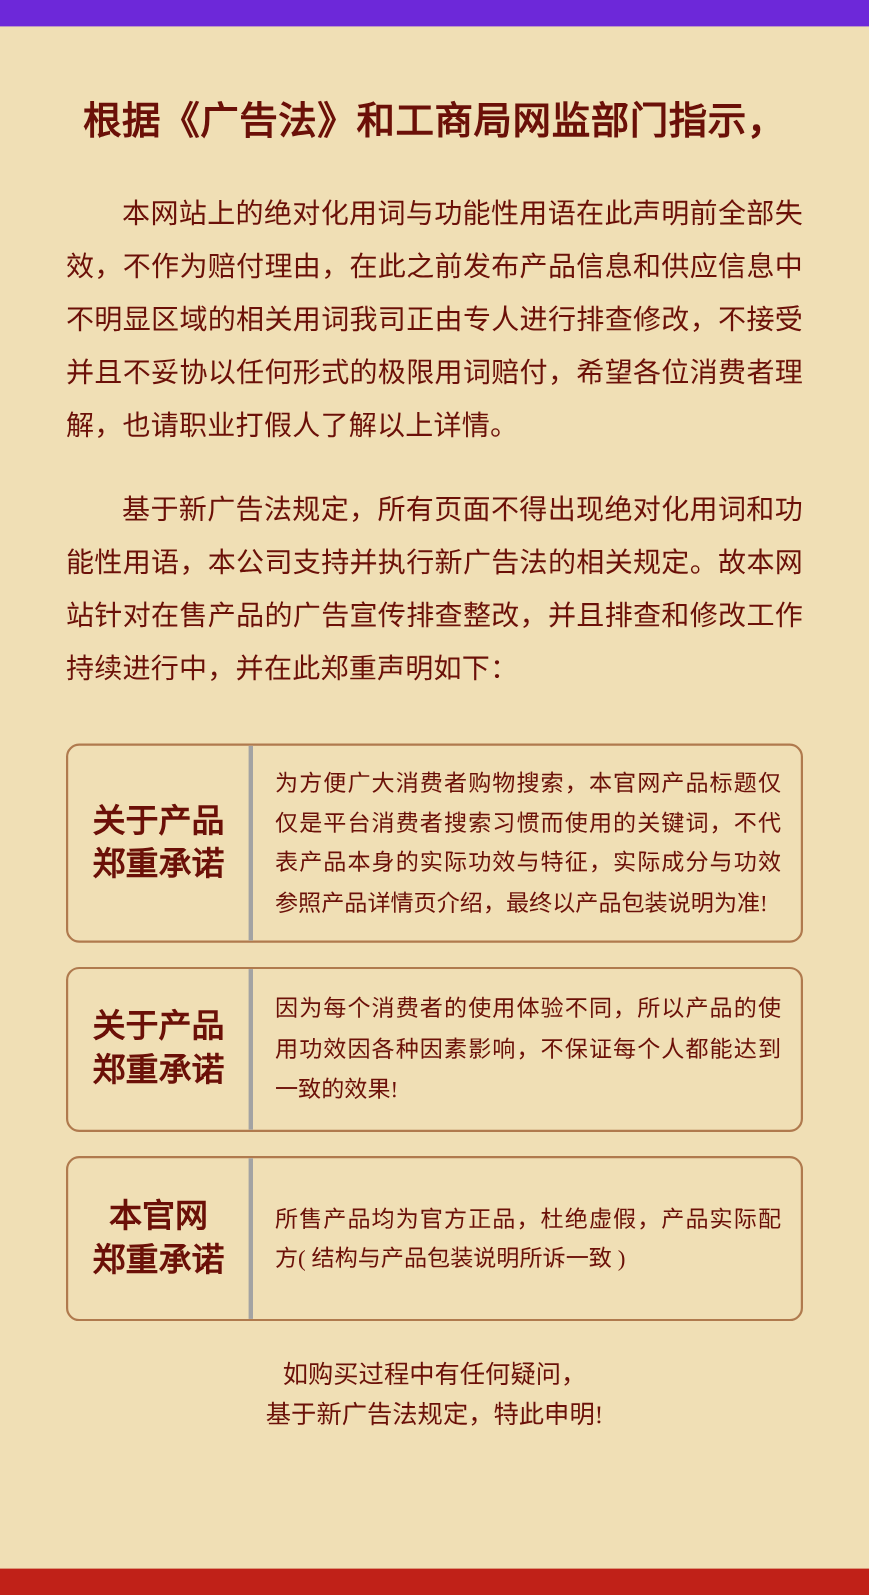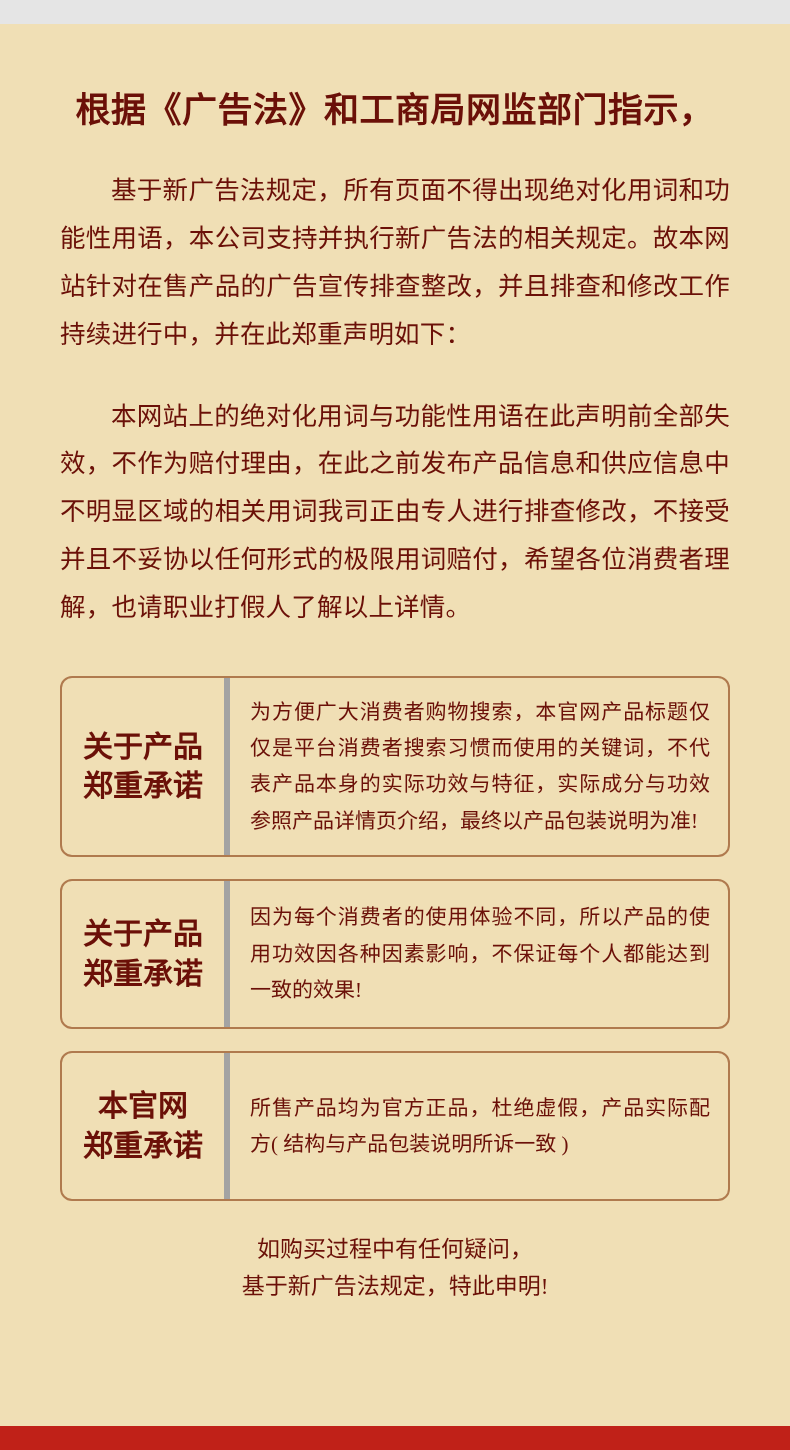--- a/index.html
+++ b/index.html
@@ -13,21 +13,21 @@
     background: #c02118;
     font-family: "Liberation Serif", "DejaVu Serif", serif;
     overflow: hidden;
   }
   .page {
     position: relative;
     width: 790px;
     height: 1307px;
     box-sizing: border-box;
     padding: 24px 0 24px 0;
-    background: #e5e5e5;
+    background: #6d28d9;
   }
   .paper {
     position: relative;
     width: 790px;
     height: 1402px;
     background: #f0dfb5;
     box-sizing: border-box;
     padding: 40px 60px 20px 60px;
   }
   .headline {
@@ -72,21 +72,21 @@
   .card-title {
     flex: 0 0 168px;
     display: flex;
     flex-direction: column;
     align-items: center;
     justify-content: center;
     color: #6b1008;
     font-weight: bold;
     font-size: 30px;
     line-height: 1.32;
-    border-right: 6px solid #a3a3a3;
+    border-right: 4px solid #a3a3a3;
     padding: 14px 6px;
     box-sizing: border-box;
     text-align: center;
   }
   .card-title span {
     display: block;
     white-space: nowrap;
   }
   .card-body {
     flex: 1 1 auto;
@@ -114,22 +114,22 @@
 </head>
 <body>
 
 <div class="page">
   <div class="paper">
 
     <div class="headline">
       <span class="l1">根据《广告法》和工商局网监部门指示，</span>
     </div>
 
+    <p class="body-text second">本网站上的绝对化用词与功能性用语在此声明前全部失效，不作为赔付理由，在此之前发布产品信息和供应信息中不明显区域的相关用词我司正由专人进行排查修改，不接受并且不妥协以任何形式的极限用词赔付，希望各位消费者理解，也请职业打假人了解以上详情。</p>
     <p class="body-text first">基于新广告法规定，所有页面不得出现绝对化用词和功能性用语，本公司支持并执行新广告法的相关规定。故本网站针对在售产品的广告宣传排查整改，并且排查和修改工作持续进行中，并在此郑重声明如下：</p>
-    <p class="body-text second">本网站上的绝对化用词与功能性用语在此声明前全部失效，不作为赔付理由，在此之前发布产品信息和供应信息中不明显区域的相关用词我司正由专人进行排查修改，不接受并且不妥协以任何形式的极限用词赔付，希望各位消费者理解，也请职业打假人了解以上详情。</p>
 
     <div class="cards">
 
       <div class="card">
         <div class="card-title">
           <span>关于产品</span>
           <span>郑重承诺</span>
         </div>
         <div class="card-body">为方便广大消费者购物搜索，本官网产品标题仅仅是平台消费者搜索习惯而使用的关键词，不代表产品本身的实际功效与特征，实际成分与功效参照产品详情页介绍，最终以产品包装说明为准!</div>
       </div>

